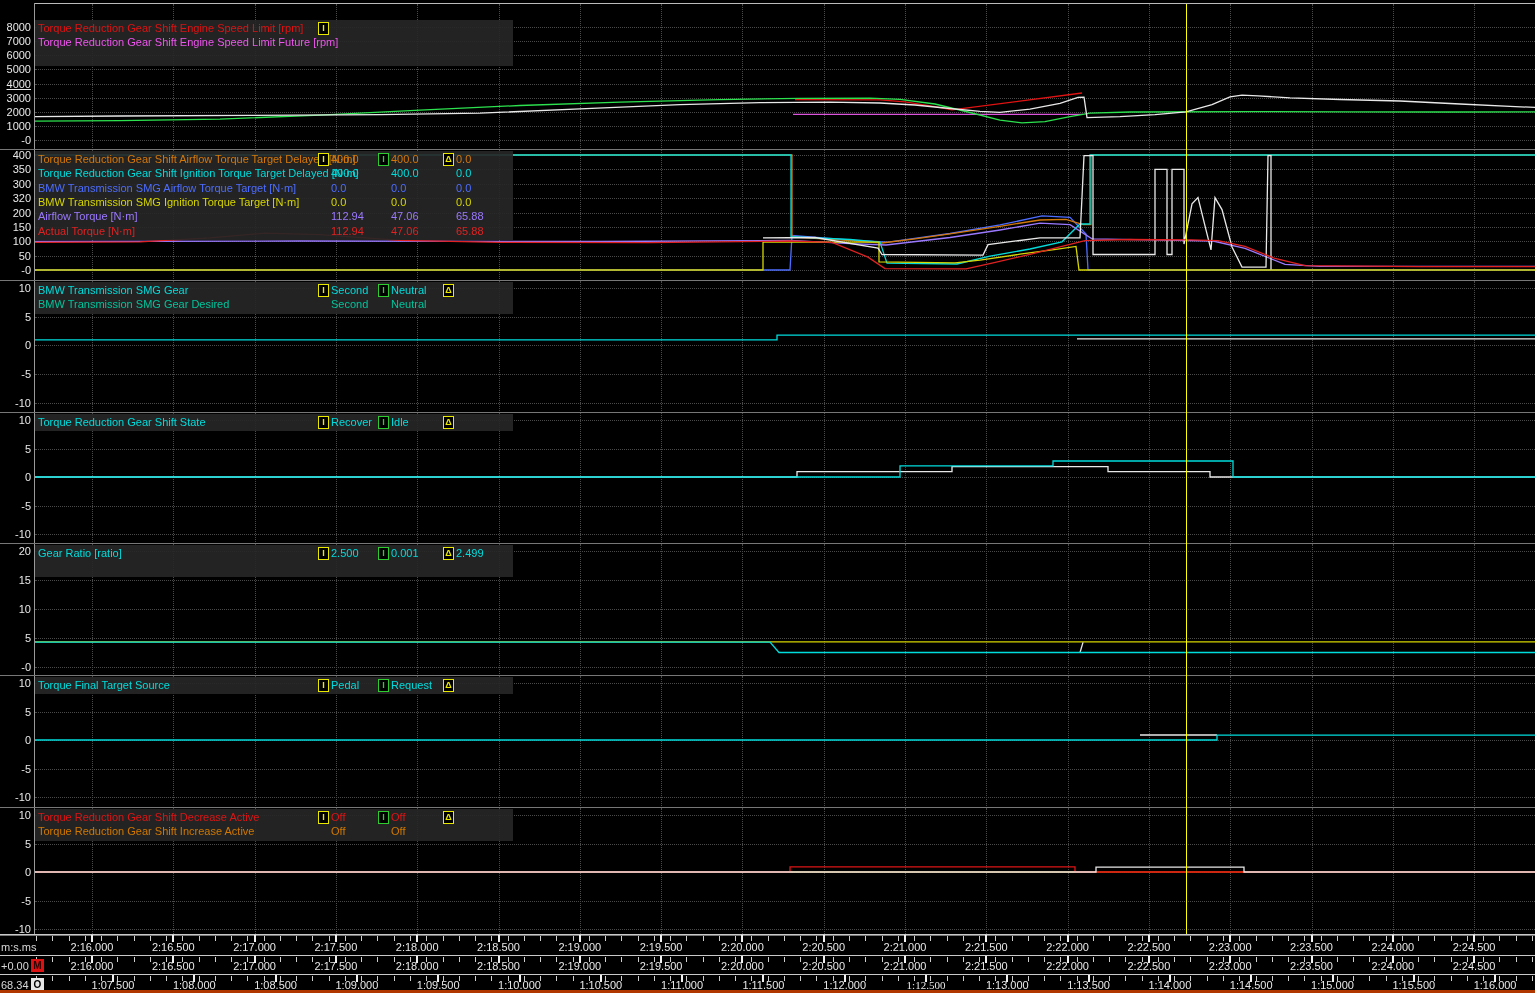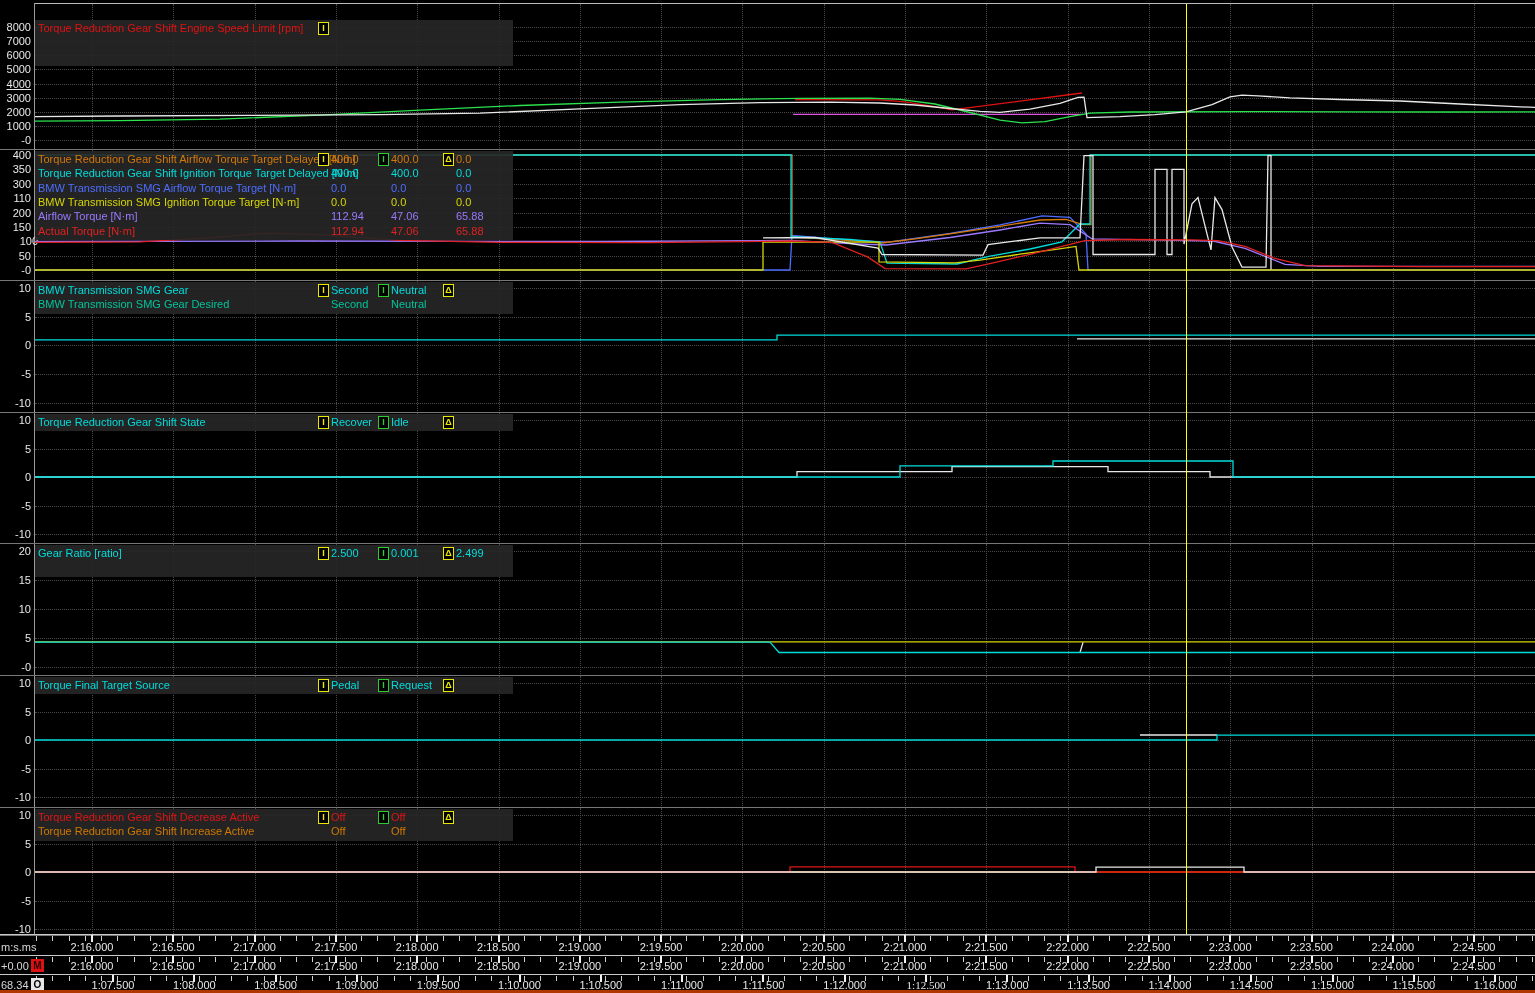--- a/index.html
+++ b/index.html
@@ -79,20 +79,23 @@
           <polyline points="793.0,110.4 1083.0,110.4" fill="none" stroke="#dd55dd" stroke-width="1.3"></polyline>
           <polyline points="795.0,95.7 880.0,95.9 905.0,97.9 935.0,102.7 952.0,105.9 1082.0,89.0" fill="none" stroke="#e01212" stroke-width="1.3"></polyline>
           <polyline points="35.0,117.1 120.0,116.6 220.0,115.1 320.0,111.1 420.0,106.1 520.0,101.5 620.0,98.1 720.0,95.6 800.0,94.3 870.0,94.2 900.0,95.3 935.0,100.0 970.0,108.5 1000.0,116.2 1022.0,118.8 1045.0,117.6 1070.0,112.7 1090.0,109.2 1130.0,108.0 1250.0,107.6 1350.0,107.8 1450.0,108.0 1535.0,107.8" fill="none" stroke="#2ce24e" stroke-width="1.3"></polyline>
           <polyline points="35.0,112.7 120.0,112.0 250.0,111.4 380.0,110.7 480.0,109.2 580.0,104.9 680.0,100.7 760.0,98.6 830.0,98.1 880.0,99.0 915.0,101.0 950.0,104.5 980.0,107.3 1000.0,108.3 1030.0,105.2 1060.0,99.3 1078.0,93.3 1084.0,93.1 1087.0,113.7 1120.0,112.6 1155.0,110.6 1186.0,107.8 1212.0,100.7 1230.0,92.9 1242.0,91.2 1258.0,91.9 1290.0,93.9 1340.0,95.5 1400.0,97.0 1460.0,100.0 1510.0,102.4 1535.0,103.4" fill="none" stroke="#e8e8e8" stroke-width="1.3"></polyline>
         </svg>
         <div class="legend-band" style="top: 16px; width: 478px; height: 45.9px;"></div>
         <div class="legend-row" style="top: 17px;">
           <span class="sig-name" style="color: rgb(224, 18, 18);">Torque Reduction Gear Shift Engine Speed Limit [rpm]</span>
           <span class="mbox" style="left: 318px; border-color: rgb(232, 232, 0); color: rgb(232, 232, 0);">I</span>
         </div>
+        <div class="legend-row" style="top: 31.3px;">
+          <span class="sig-name" style="color: rgb(238, 85, 238);">Torque Reduction Gear Shift Engine Speed Limit Future [rpm]</span>
+        </div>
       </div>
       <div class="sep" style="top: 148.5px;"></div>
       <div class="panel" style="top: 150px; height: 129px;">
         <div class="vgrid" style="left: 92px;"></div>
         <div class="vgrid" style="left: 173.3px;"></div>
         <div class="vgrid" style="left: 254.6px;"></div>
         <div class="vgrid" style="left: 335.9px;"></div>
         <div class="vgrid" style="left: 417.2px;"></div>
         <div class="vgrid" style="left: 498.5px;"></div>
         <div class="vgrid" style="left: 579.8px;"></div>
@@ -107,27 +110,27 @@
         <div class="vgrid" style="left: 1311.5px;"></div>
         <div class="vgrid" style="left: 1392.8px;"></div>
         <div class="vgrid" style="left: 1474.1px;"></div>
         <div class="hgrid" style="top: 5px;"></div>
         <div class="ytick" style="top: -1px;">400</div>
         <div class="hgrid" style="top: 19.375px;"></div>
         <div class="ytick" style="top: 13.375px;">350</div>
         <div class="hgrid" style="top: 33.75px;"></div>
         <div class="ytick" style="top: 27.75px;">300</div>
         <div class="hgrid" style="top: 48.125px;"></div>
-        <div class="ytick" style="top: 42.125px;">110</div>
+        <div class="ytick" style="top: 42.125px;">320</div>
         <div class="hgrid" style="top: 62.5px;"></div>
         <div class="ytick" style="top: 56.5px;">200</div>
         <div class="hgrid" style="top: 76.875px;"></div>
         <div class="ytick" style="top: 70.875px;">150</div>
         <div class="hgrid" style="top: 91.25px;"></div>
-        <div class="ytick" style="top: 85.25px; margin-left: 7px;">100</div>
+        <div class="ytick" style="top: 85.25px;">100</div>
         <div class="hgrid" style="top: 105.625px;"></div>
         <div class="ytick" style="top: 99.625px;">50</div>
         <div class="hgrid" style="top: 120px;"></div>
         <div class="ytick" style="top: 114px;">-0</div>
         <svg width="1535" height="129">
           <polyline points="35.0,120.0 790.0,120.0 792.0,85.5 855.0,90.4 888.0,92.1 950.0,83.5 1000.0,74.9 1042.0,65.9 1070.0,67.4 1086.0,84.1 1088.0,120.0 1535.0,120.0" fill="none" stroke="#4d6dff" stroke-width="1.3"></polyline>
           <polyline points="35.0,5.0 792.0,5.0 792.0,86.9 850.0,90.7 882.0,93.0 915.0,88.9 955.0,83.2 1000.0,76.3 1040.0,70.0 1066.0,69.4 1083.0,74.6 1091.0,74.6 1091.0,5.0 1535.0,5.0" fill="none" stroke="#d4780a" stroke-width="1.3"></polyline>
           <polyline points="35.0,5.0 791.0,5.0 791.0,86.7 850.0,89.5 880.0,92.1 887.0,113.1 957.0,114.0 990.0,106.2 1030.0,99.0 1062.0,91.8 1080.0,74.0 1090.0,74.0 1090.0,5.0 1535.0,5.0" fill="none" stroke="#00dcdc" stroke-width="1.3"></polyline>
           <polyline points="35.0,91.5 300.0,91.0 600.0,91.5 790.0,90.4 850.0,93.6 886.0,95.0 950.0,87.5 1000.0,80.0 1040.0,73.1 1070.0,74.6 1092.0,88.9 1150.0,89.8 1213.0,91.0 1245.0,98.4 1285.0,114.3 1320.0,116.3 1535.0,116.3" fill="none" stroke="#9b79ff" stroke-width="1.3"></polyline>
           <polyline points="35.0,120.0 763.0,120.0 763.0,92.1 879.0,92.1 879.0,111.9 955.0,112.8 980.0,110.2 1020.0,104.2 1056.0,99.3 1076.0,96.4 1079.0,120.0 1535.0,120.0" fill="none" stroke="#d6d600" stroke-width="1.3"></polyline>

